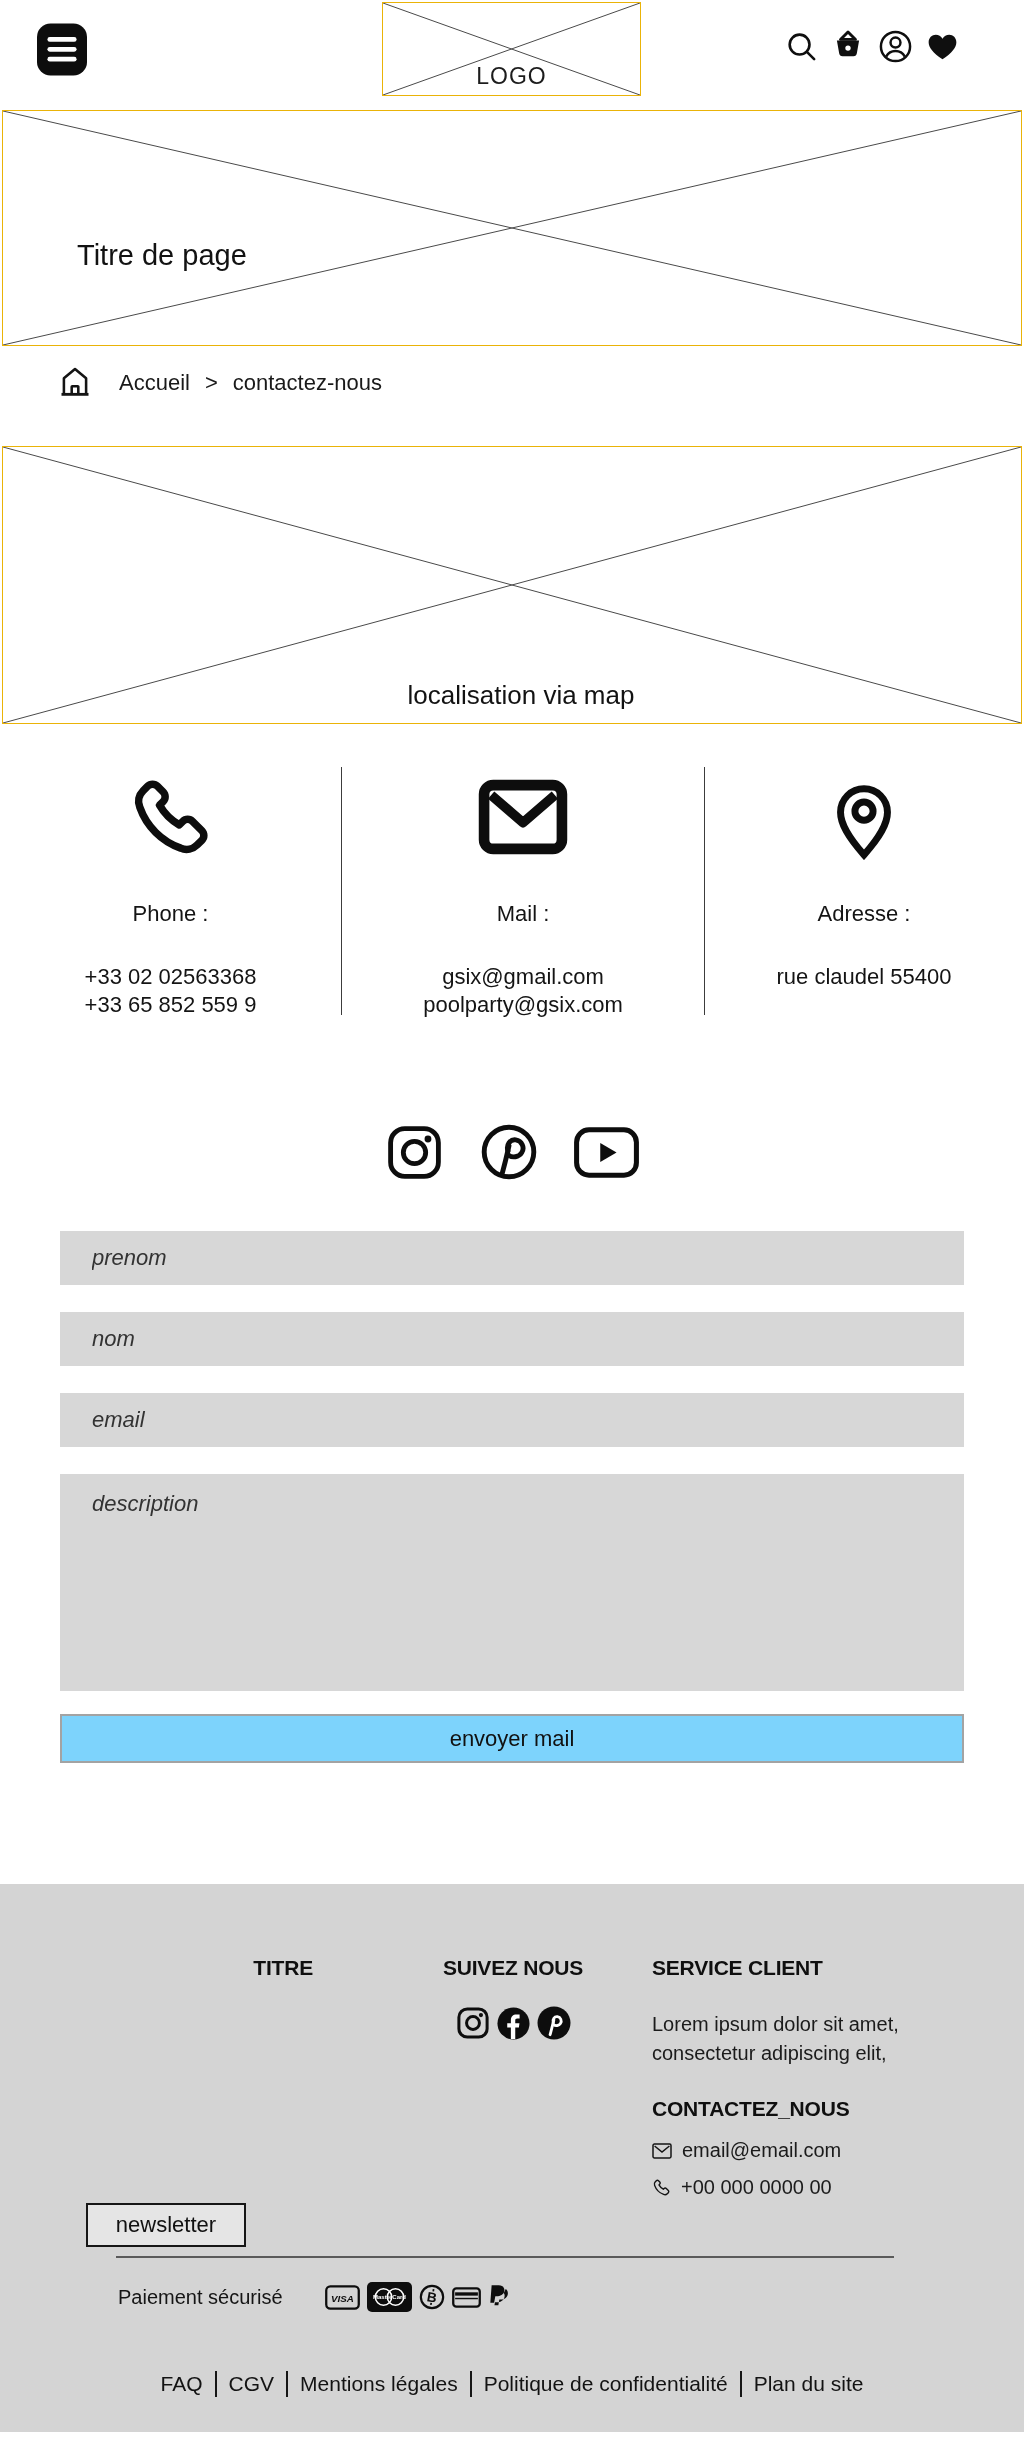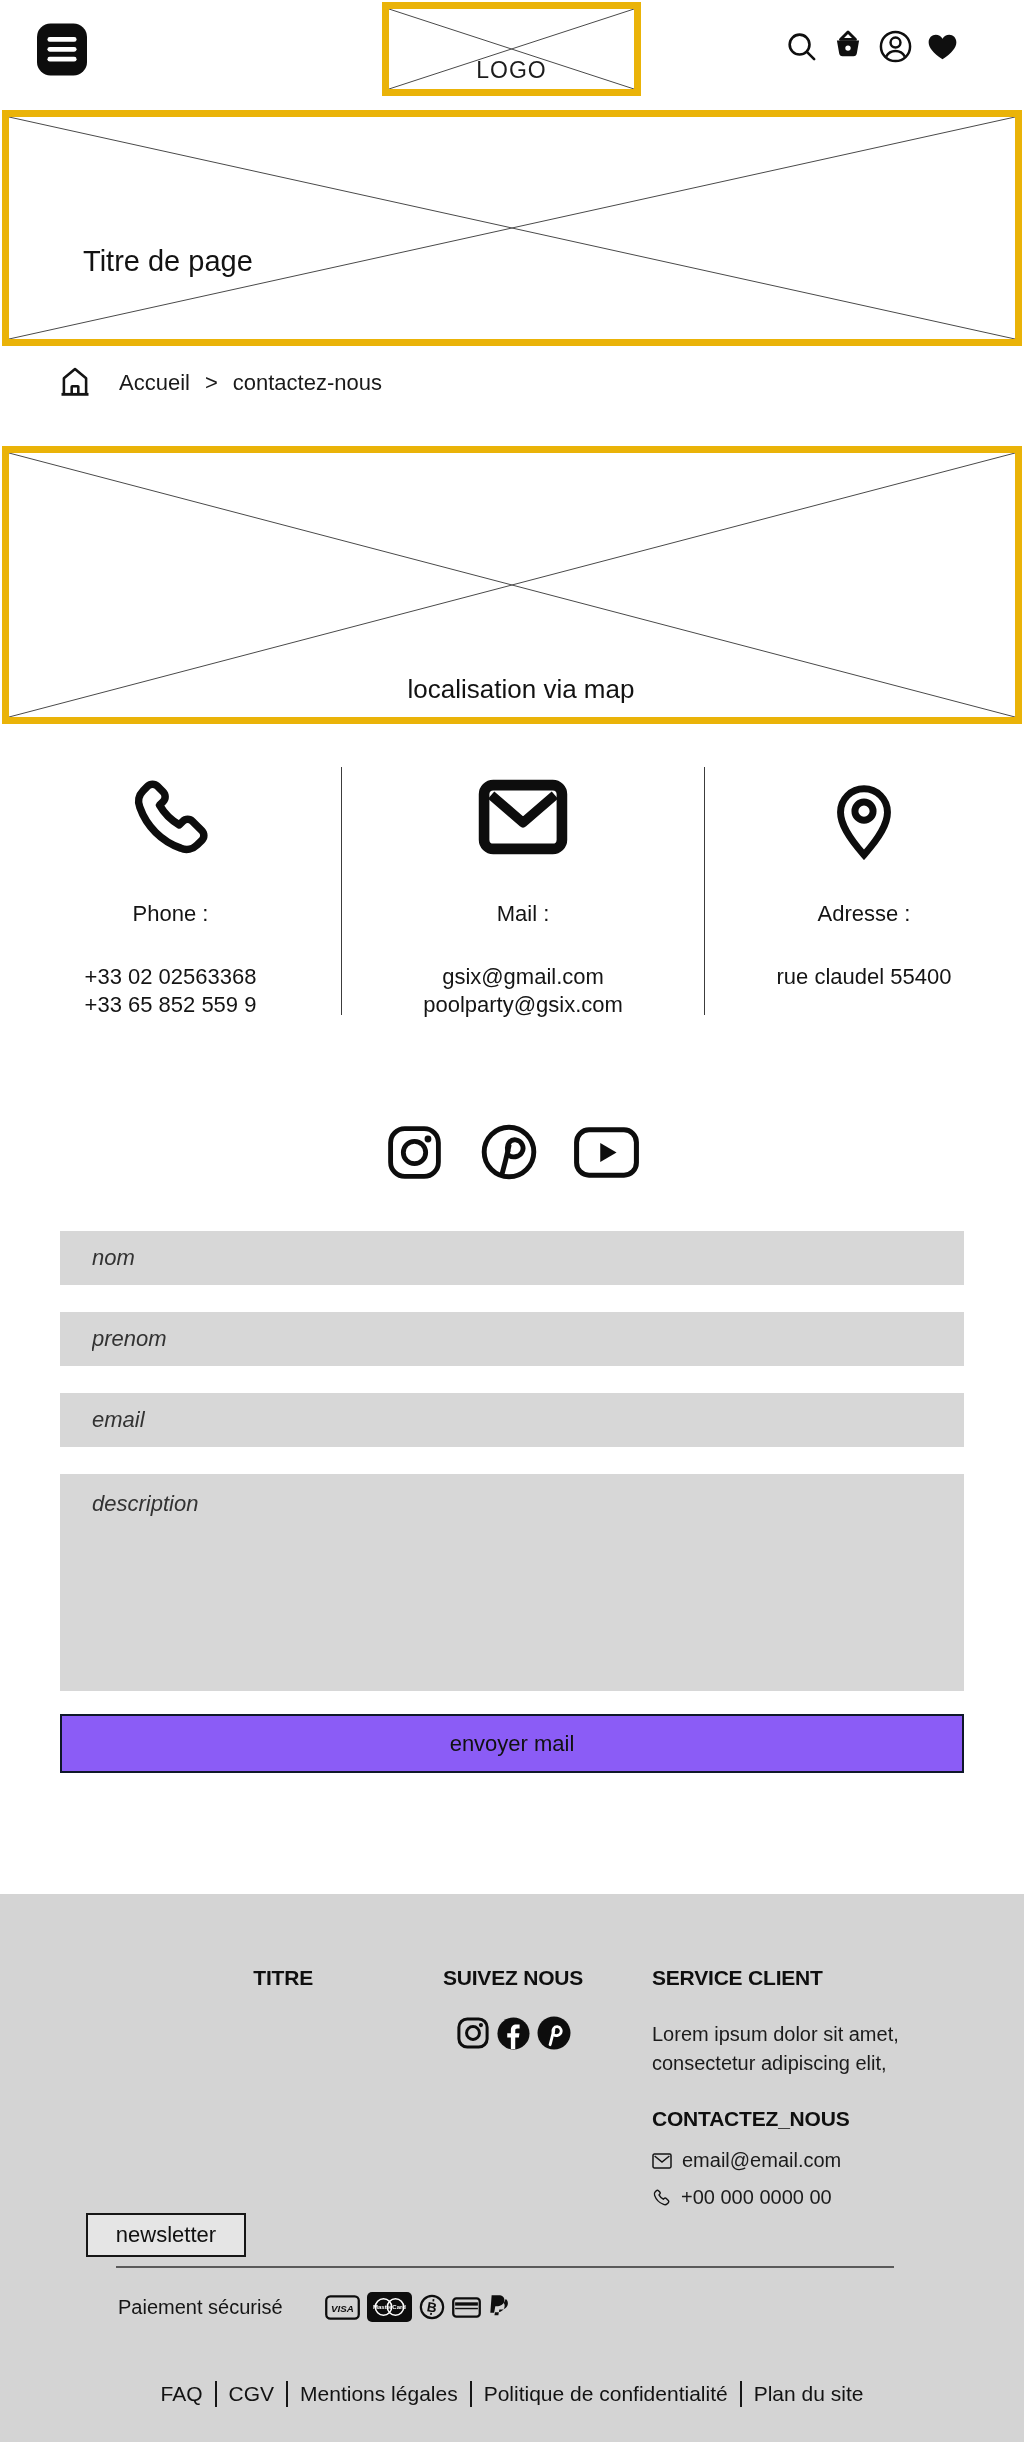--- a/index.html
+++ b/index.html
@@ -1,21 +1,21 @@
 <!DOCTYPE html>
 <html><head>
 <meta charset="utf-8">
 <style>
   * { box-sizing: border-box; }
   html,body { margin:0; padding:0; background:#fff; }
   body { width:1024px; font-family:"Liberation Sans","DejaVu Sans",sans-serif; color:#141414; }
   .page { width:1024px; position:relative; }
 
   
-  .ph { position:relative; border:7px solid #eab308; background:#fff; overflow:hidden; }
+  .ph { position:relative; border:1px solid #eab308; background:#fff; overflow:hidden; }
   .ph .cross-svg { position:absolute; inset:0; width:100%; height:100%; }
   .ph .cross-svg line { stroke:#4a4a4a; stroke-width:1; vector-effect:non-scaling-stroke; }
 
   
   .topbar { position:relative; height:97px; }
   .hamburger { position:absolute; left:37px; top:23px; width:50px; height:53px; padding:0; border:none; background:transparent; cursor:pointer; }
   .logo-box { position:absolute; left:382px; top:2px; width:259px; height:94px; cursor:pointer; }
   .logo-text { position:absolute; left:0; right:0; bottom:5px; text-align:center; font-size:23px; letter-spacing:1px; color:#1c1c1c; }
   .topbar-icons { position:absolute; right:64px; top:28px; display:flex; align-items:center; gap:12px; }
   .icon-btn { padding:0; border:none; background:transparent; cursor:pointer; display:flex; align-items:center; }
@@ -46,21 +46,21 @@
   .contact-values { margin-top:36px; font-size:22px; line-height:28px; }
 
   
   .social-row { margin-top:106px; display:flex; justify-content:center; align-items:center; gap:33px; }
 
   
   .contact-form { width:904px; margin:48px auto 0; display:flex; flex-direction:column; }
   .field { width:100%; height:54px; background:#d7d7d7; border:none; outline:none; padding:0 32px; font-family:inherit; font-size:22px; color:#222; margin-bottom:27px; }
   .field::placeholder, .area::placeholder { color:#333; font-style:italic; opacity:1; }
   .area { width:100%; height:217px; background:#d7d7d7; border:none; outline:none; resize:none; padding:17px 32px; font-family:inherit; font-size:22px; color:#222; margin-bottom:23px; }
-  .submit-btn { width:100%; height:59px; background:#8b5cf6; border:2px solid #0f172a; font-family:inherit; font-size:22px; color:#111; cursor:pointer; }
+  .submit-btn { width:100%; height:49px; background:#7dd3fc; border:2px solid #a3a3a3; font-family:inherit; font-size:22px; color:#111; cursor:pointer; }
 
   
   .footer { margin-top:121px; background:#d4d4d4; padding:72px 0 33px; }
   .footer-cols { display:flex; padding-left:117px; }
   .fcol h4 { margin:0; font-size:21px; font-weight:bold; letter-spacing:-0.2px; color:#0f0f0f; }
   .fcol .ftext { margin:30px 0 0; font-size:20px; line-height:29px; color:#1b1b1b; }
   .fcol.c1 { width:196px;text-align:right; }
   .fcol.c2 { width:166px; margin-left:117px; text-align:center; }
   .fcol.c3 { width:310px; margin-left:56px; }
   .footer-social { margin-top:25px; display:flex; justify-content:center; align-items:center; gap:5px; }
@@ -215,22 +215,22 @@
     </button>
     <button class="icon-btn">
       <svg viewBox="0 0 28 22" width="67" height="53" fill="none" stroke="#0d0d0d" stroke-width="2.1">
           <rect x="1.5" y="1.5" width="25" height="19" rx="5.2"></rect>
           <path d="M11.4 7 L18.2 11 L11.4 15 Z" fill="#0d0d0d" stroke="none"></path>
         </svg>
     </button>
   </div>
 
   <form class="contact-form">
+    <input class="field" type="text" placeholder="prenom" style="">
     <input class="field" type="text" placeholder="nom" style="">
-    <input class="field" type="text" placeholder="prenom" style="">
     <input class="field" type="text" placeholder="email" style="">
     <textarea class="area" placeholder="description" style=""></textarea>
     <button class="submit-btn" type="button">envoyer mail</button>
   </form>
 
   <footer class="footer">
     <div class="footer-cols">
 
       <div class="fcol c1">
         <h4>TITRE</h4>

